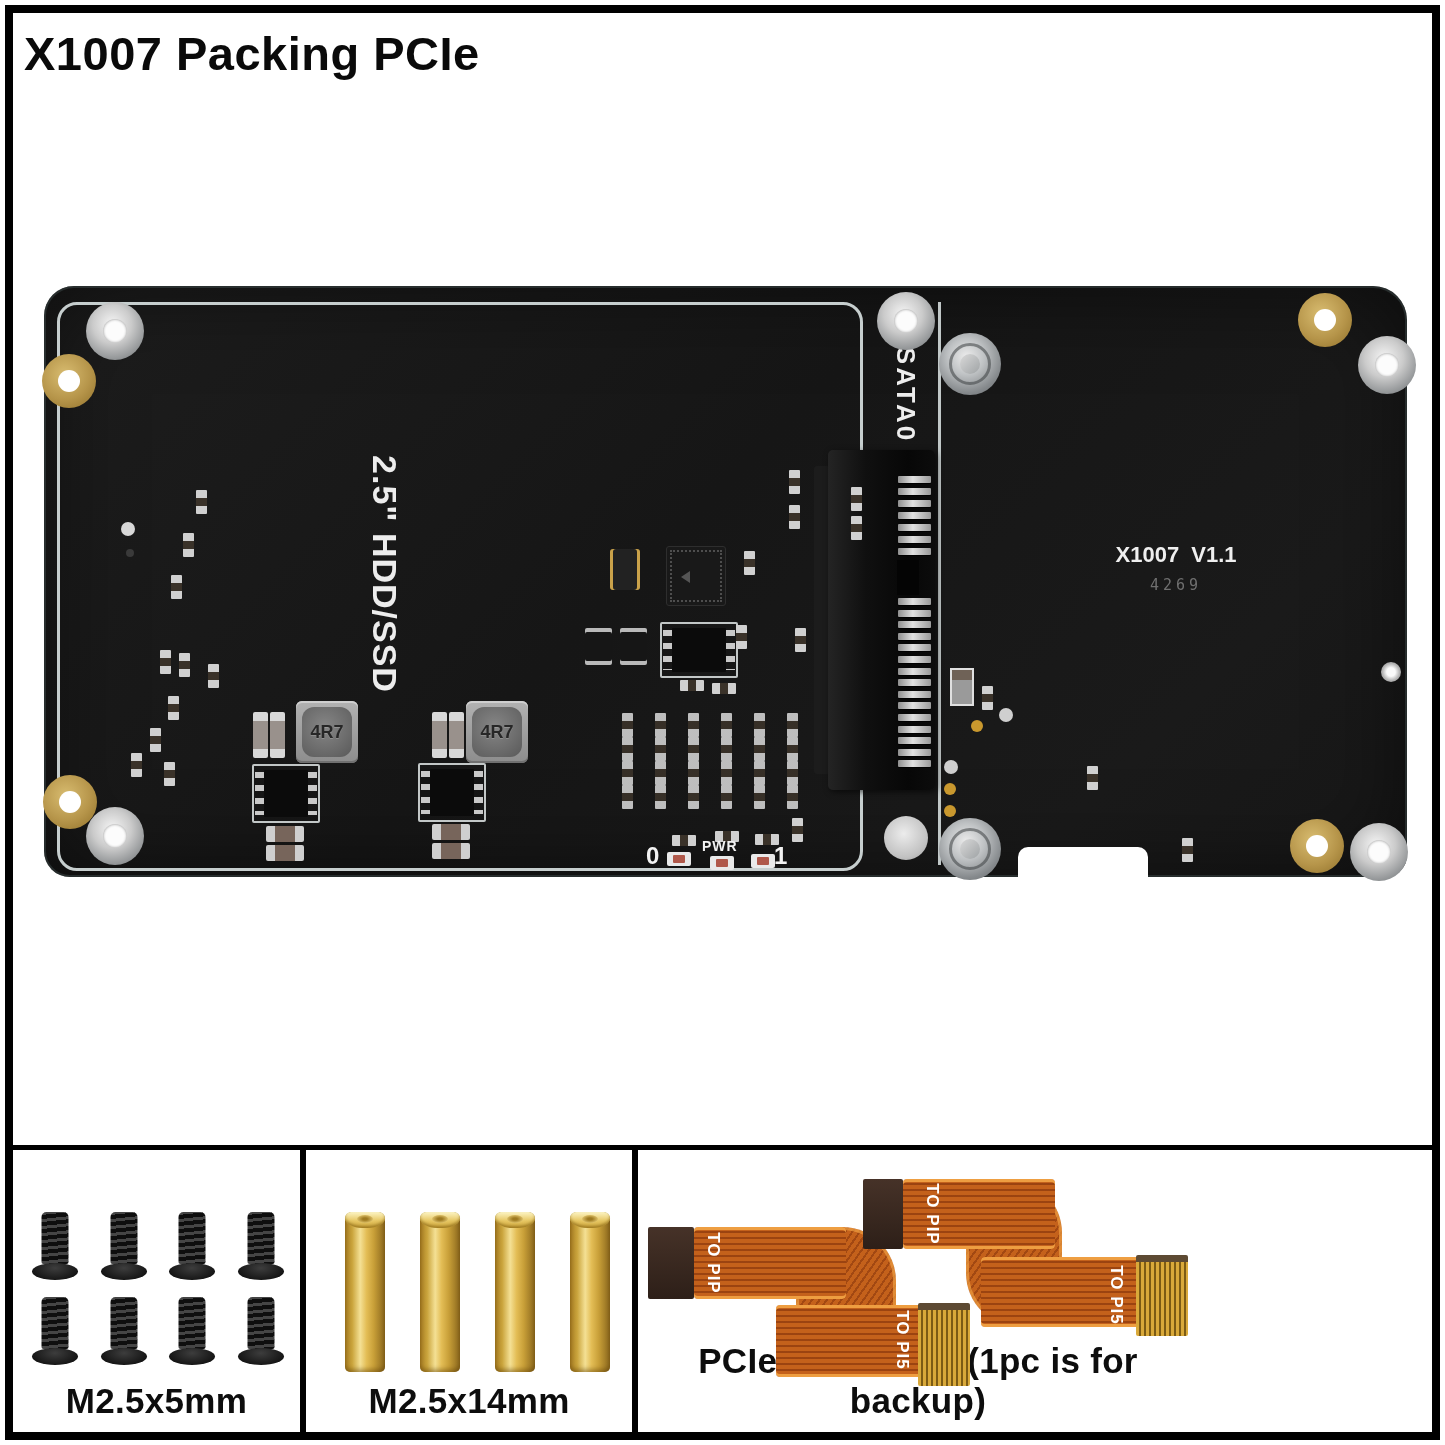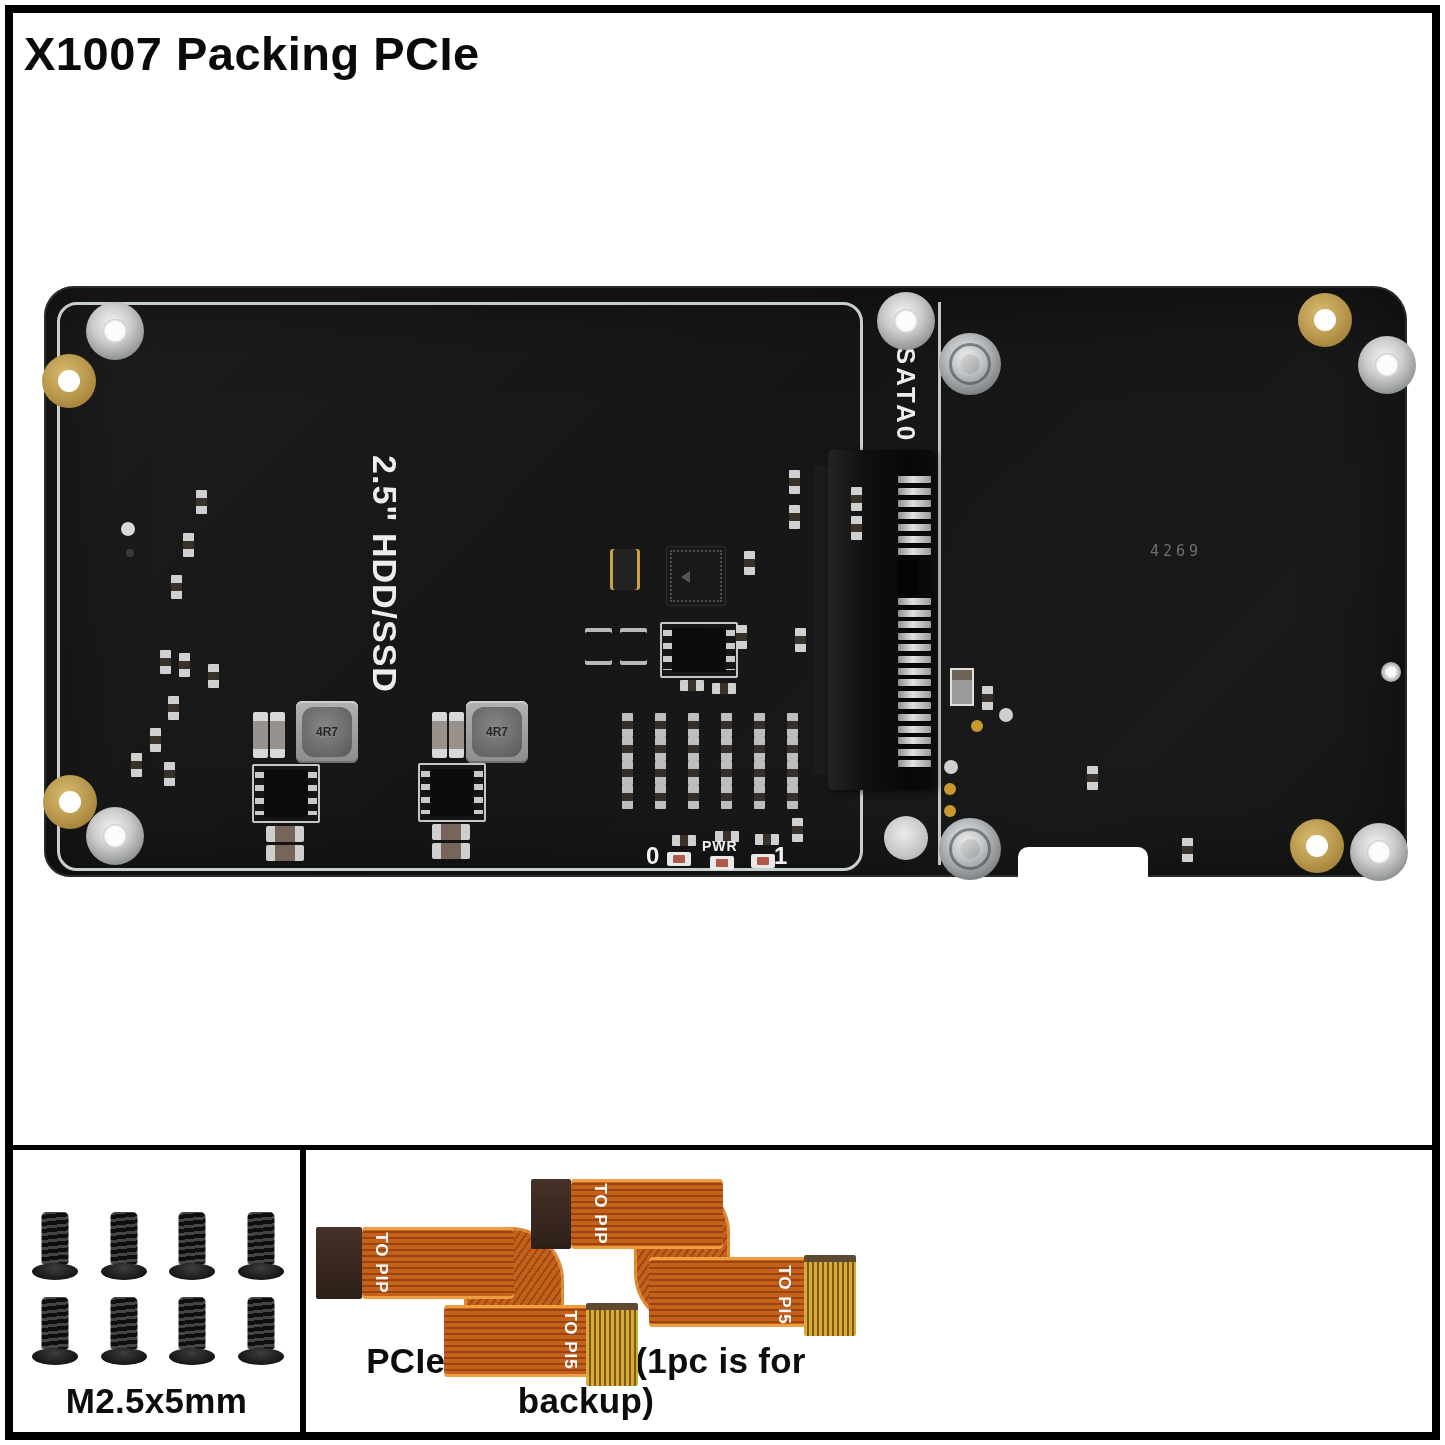--- a/index.html
+++ b/index.html
@@ -48,21 +48,21 @@
   .hole.std::before{content:'';position:absolute;inset:10px;border-radius:50%;border:3px solid rgba(60,64,66,.55);}
   .hole.std::after{content:'';position:absolute;inset:21px;border-radius:50%;background:linear-gradient(135deg,#d9d9d9,#9fa3a5);}
   .hole.tiny{width:20px;height:20px;background:radial-gradient(circle,#fafafa 30%,#b5b5b5 60%,#808080);}
 
   
   .cmp{position:absolute;}
   .inductor{width:62px;height:62px;background:linear-gradient(180deg,#b2b2b2,#8d8d8d);border-radius:6px;
         box-shadow:inset 0 2px 0 #cfcfcf, inset 0 -2px 0 #707070;}
   .inductor .coil{position:absolute;inset:6px;border-radius:12px;background:radial-gradient(circle at 45% 40%,#868686,#606060 85%);}
   .inductor .lbl{position:absolute;inset:0;display:flex;align-items:center;justify-content:center;
-        font-size:12px;font-weight:700;color:#272727;text-shadow:0 1px 0 rgba(255,255,255,.18);}
+        font-size:18px;font-weight:700;color:#272727;text-shadow:0 1px 0 rgba(255,255,255,.18);}
   .soic{border:2px solid rgba(225,230,230,.85);border-radius:2px;background:transparent;}
   .soic .body{position:absolute;inset:4px 10px;background:#0b0b0b;border-radius:1px;}
   .soic .pins-l,.soic .pins-r{position:absolute;top:6px;bottom:6px;width:9px;
         background:repeating-linear-gradient(180deg,#c9c9c9 0 6px,rgba(0,0,0,0) 6px 13px);}
   .soic .pins-l{left:1px;} .soic .pins-r{right:1px;}
   .qfn{background:#191919;border:1px solid #2e2e2e;border-radius:3px;outline:2px dotted #4e4e4e;outline-offset:-6px;}
   .qfn::after{content:'';position:absolute;left:8px;top:24px;border:6px solid transparent;border-right:9px solid #555;}
   .xtal{background:#222;border-radius:3px;box-shadow:inset 3px 0 0 #caa24a, inset -3px 0 0 #caa24a;}
   .goldpad{background:#161616;border-radius:2px;box-shadow:inset 0 4px 0 #b9b9b9, inset 0 -4px 0 #b9b9b9;}
   .pv{width:11px;height:24px;background:linear-gradient(180deg,#d0d0d0 0 8px,#3a3229 8px 16px,#d0d0d0 16px 24px);border-radius:1px;}
@@ -124,20 +124,21 @@
 <div class="title">X1007 Packing PCIe</div>
 
 <div class="board">
   <div class="outline-left"></div>
   <div class="strip-line"></div>
 
   <div class="vtext rot90 sata-label">SATA0</div>
   <div class="vtext rot90 drive-label">2.5" HDD/SSD</div>
 
   <div class="brand-block">
+    <div class="brand-3">X1007 V1.1</div>
     <div class="brand-date">4269</div>
   </div>
 
   <div class="sata-flange"></div>
   <div class="sata-body"></div>
   <div class="sata-key"></div>
   <div id="sata-pins">
       <div class="sata-pin" style="top: 190px; position: absolute;"></div>
       <div class="sata-pin" style="top: 202px; position: absolute;"></div>
       <div class="sata-pin" style="top: 214px; position: absolute;"></div>
@@ -314,20 +315,29 @@
           <div class="shaft" style="position: absolute;"></div>
           <div class="head" style="position: absolute;"></div>
         </div>
         <div class="black-screw" style="left: 248px; top: 181px; position: absolute;">
           <div class="shaft" style="position: absolute;"></div>
           <div class="head" style="position: absolute;"></div>
         </div>
       </div>
     <div class="pack-label">M2.5x5mm</div>
   </div>
+  <div class="pack-box" style="width:332px;">
+    <div class="itemwrap" id="items-1">
+        <div class="brass-standoff" style="left: 59px; top: 142px; position: absolute;"></div>
+        <div class="brass-standoff" style="left: 134px; top: 142px; position: absolute;"></div>
+        <div class="brass-standoff" style="left: 209px; top: 142px; position: absolute;"></div>
+        <div class="brass-standoff" style="left: 284px; top: 142px; position: absolute;"></div>
+      </div>
+    <div class="pack-label">M2.5x14mm</div>
+  </div>
   <div class="pack-box" style="width:566px;">
     <div class="itemwrap">
 
       <div>
         <div class="ffc-part ffc-curve" style="left:158px;top:77px;width:100px;height:150px;"></div>
         <div class="ffc-part ffc-band" style="left:56px;top:77px;width:152px;height:72px;"></div>
         <div class="ffc-part ffc-band" style="left:138px;top:155px;width:150px;height:72px;"></div>
         <div class="ffc-part ffc-stiffener" style="left:10px;top:77px;width:46px;height:72px;"></div>
         <div class="ffc-part ffc-gold" style="left:280px;top:153px;width:52px;height:76px;"></div>
         <div class="ffc-text" style="left:30px;top:103px;width:90px;">TO PIP</div>

